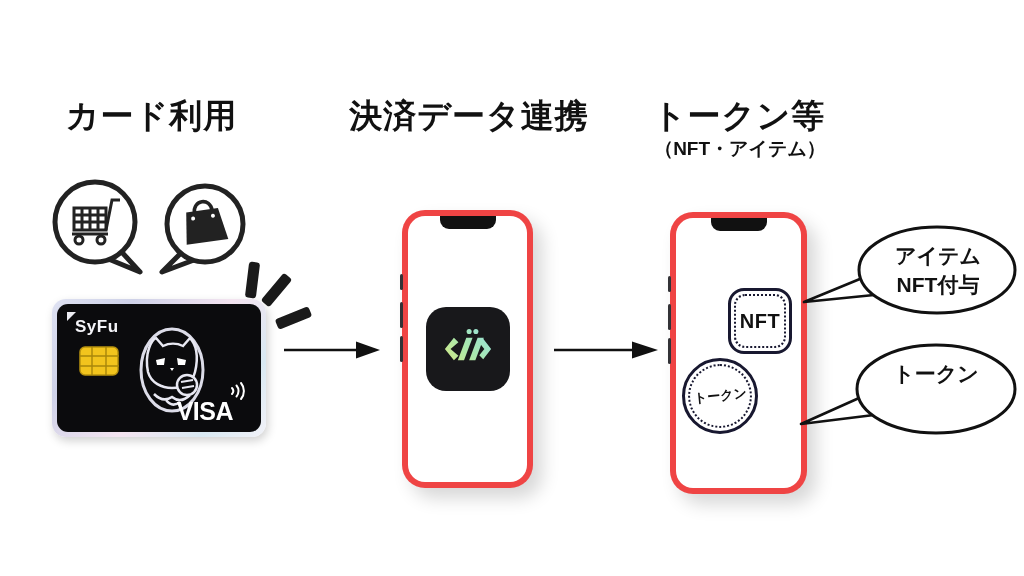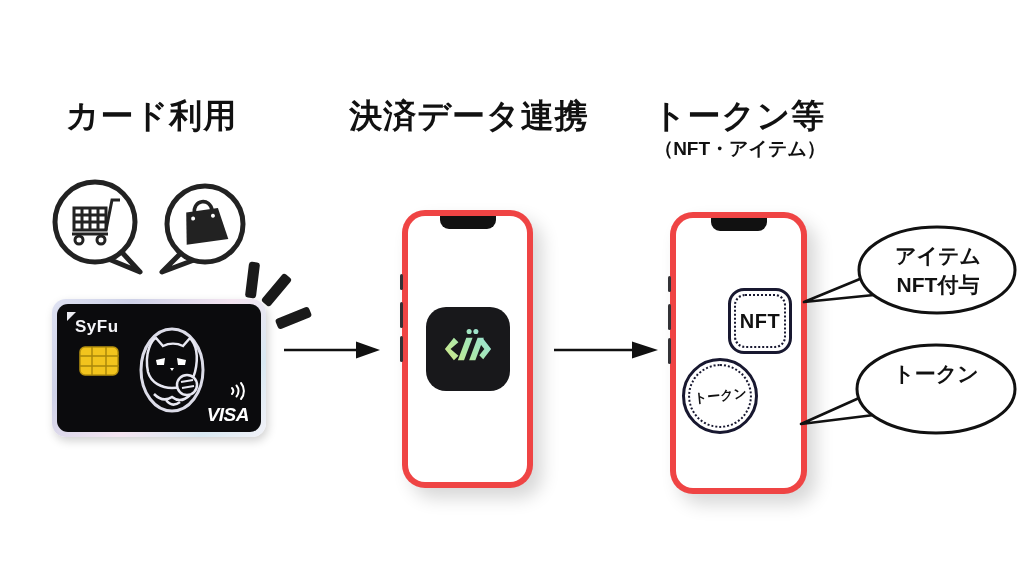--- a/index.html
+++ b/index.html
@@ -27,21 +27,21 @@
     background:linear-gradient(130deg,#dfe2f2 0%,#cfd2e8 25%,#f4e4f0 55%,#d9e9f2 80%,#f2f2f8 100%);
     box-shadow:2px 4px 10px rgba(0,0,0,0.18);
   }
   .card-body{position:relative;width:100%;height:100%;background:#0b0b0d;border-radius:11px;}
   .card-corner{left:10px;top:8px;width:9px;height:9px;background:#ececf2;
     clip-path:polygon(0 0,100% 0,0 100%);}
   .card-brand{left:18px;top:13px;font-size:17px;font-weight:bold;color:#f4f4f8;letter-spacing:0.5px;}
   .card-chip{left:22px;top:42px;}
   .card-mascot{left:60px;top:10px;}
   .card-contactless{right:13px;top:76px;}
-  .card-network{right:12px;bottom:6px;font-size:19px;font-weight:bold;font-style:italic;
+  .card-network{right:28px;bottom:6px;font-size:25px;font-weight:bold;
     color:#fff;letter-spacing:-0.5px;}
   
   
   .phone{background:#ef4444;border-radius:23px;box-shadow:9px 10px 18px rgba(0,0,0,0.16);}
   .phone1{left:402px;top:210px;width:131px;height:278px;}
   .phone2{left:670px;top:212px;width:137px;height:282px;}
   .screen{position:absolute;left:6px;right:6px;top:6px;bottom:6px;background:#fff;border-radius:17px;overflow:hidden;}
   .notch{position:absolute;top:0;left:50%;transform:translateX(-50%);width:56px;height:13px;
     background:#111;border-radius:0 0 9px 9px;}
   .side-btn{position:absolute;left:-2px;width:3px;background:#323236;border-radius:2px;}

